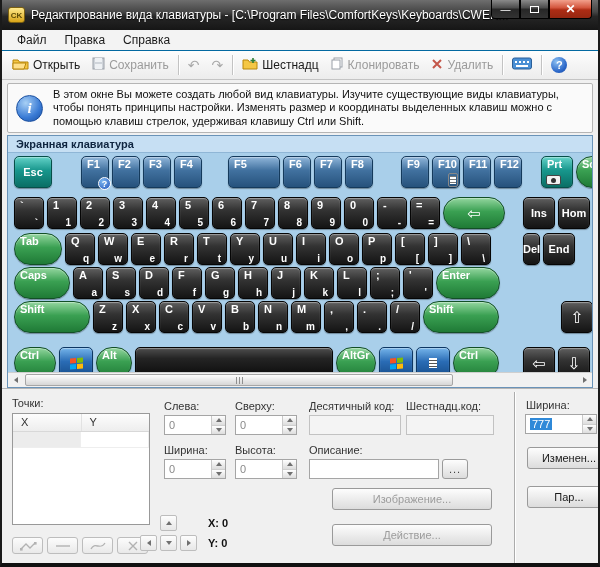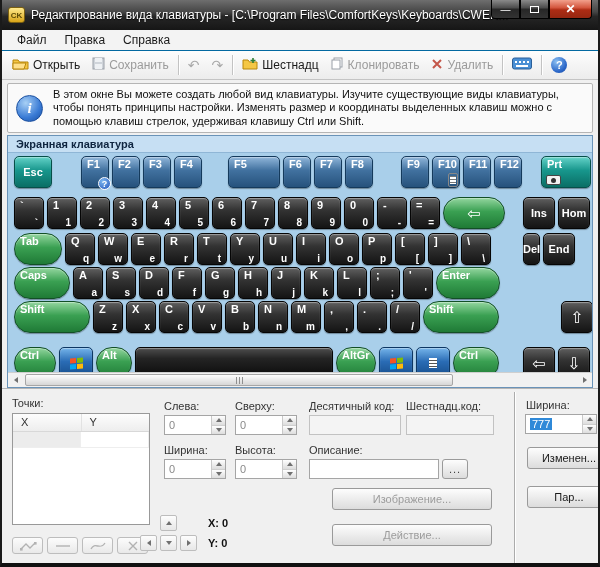--- a/index.html
+++ b/index.html
@@ -260,21 +260,21 @@
             <span class="main">F10</span>
             <span class="b-list"></span>
           </div>
           <div class="key k-blue" style="width: 28px;">
             <span class="main">F11</span>
           </div>
           <div class="key k-blue" style="width: 28px;">
             <span class="main">F12</span>
           </div>
           <div class="kb-gap" style="width: 16px;"></div>
-          <div class="key k-teal" style="width: 50px;">
+          <div class="key k-teal" style="width: 32px;">
             <span class="main">Prt</span>
             <span class="b-cam"></span>
           </div>
           <div class="key k-green" style="width: 34px;">
             <span class="main">Scr</span>
           </div>
         </div>
         <div class="kb-row" style="top: 44px;">
           <div class="key k-dark" style="width: 30px;">
             <span class="main">`</span>

